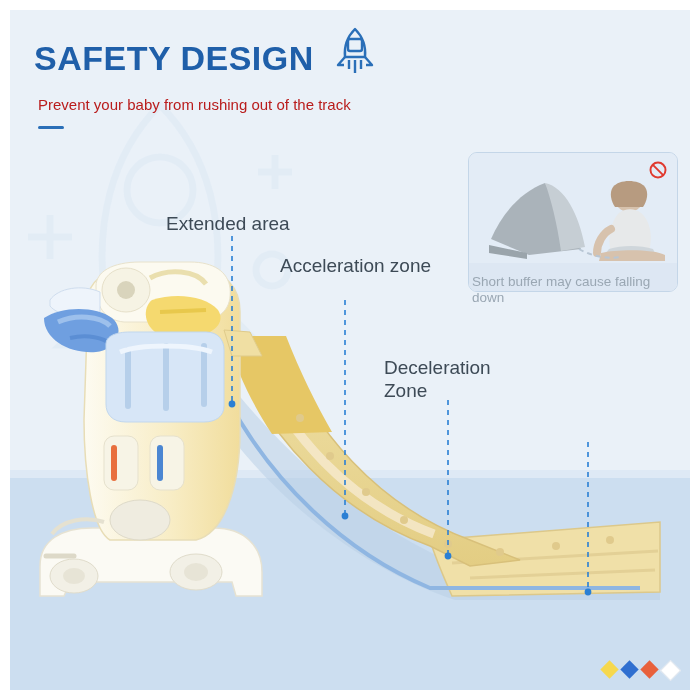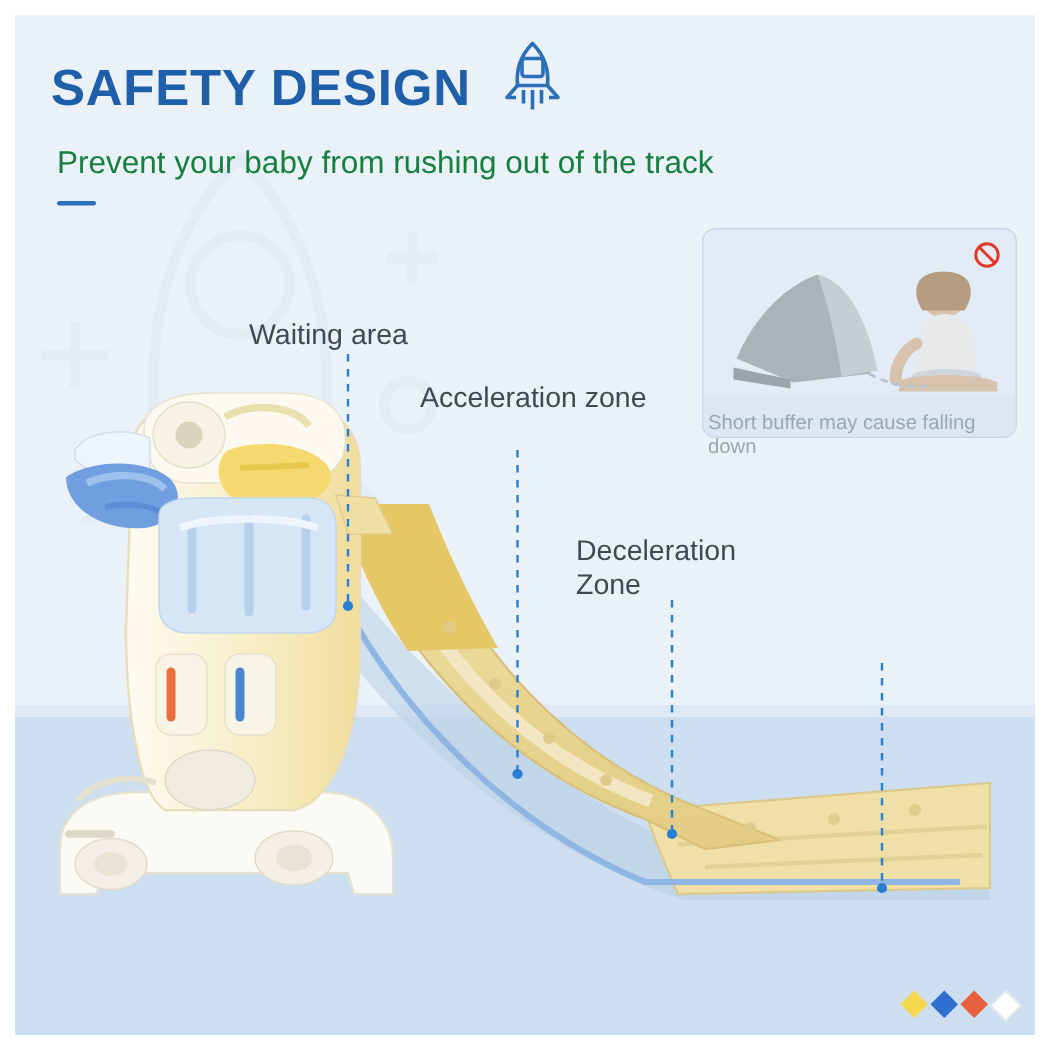--- a/index.html
+++ b/index.html
@@ -31,21 +31,21 @@
 
   
   .header{position:absolute;left:34px;top:30px;width:640px;z-index:20;}
   .title{
     font-size:34px;font-weight:bold;letter-spacing:.5px;
     color:#1f5fa9;margin:0;line-height:40px;
     display:inline-block;vertical-align:middle;
   }
   .rocket-badge{display:inline-block;vertical-align:middle;margin-left:14px;position:relative;top:-4px;}
   .subtitle{
-    font-size:21px;color:#15803d;margin:10px 0 0 4px;font-weight:normal;
+    font-size:15px;color:#b91c1c;margin:10px 0 0 4px;font-weight:normal;
   }
   .rule{width:26px;height:3px;background:#2a6fb8;margin:13px 0 0 4px;border-radius:2px;}
 
   
   .inset{
     position:absolute;left:468px;top:152px;width:208px;height:138px;
     background:#e3ecf6;border:1px solid #c4d6e8;border-radius:9px;
     z-index:22;overflow:hidden;
   }
   .inset-caption{
@@ -230,21 +230,21 @@
       <path d="M588 442 L588 592"></path>
     </g>
     <g fill="#2a7fd4">
       <circle cx="232" cy="404" r="3.4"></circle>
       <circle cx="345" cy="516" r="3.4"></circle>
       <circle cx="448" cy="556" r="3.4"></circle>
       <circle cx="588" cy="592" r="3.4"></circle>
     </g>
   </svg>
 
-  <div class="lbl lbl-wait">Waiting area</div>
+  <div class="lbl lbl-wait">Extended area</div>
   <div class="lbl lbl-accel">Acceleration zone</div>
   <div class="lbl lbl-decel">Deceleration Zone</div>
 
   <div class="dots">
     <div class="dot" style="background:#f6d84e"></div>
     <div class="dot" style="background:#2f6fd0"></div>
     <div class="dot" style="background:#e8613c"></div>
     <div class="dot" style="background:#ffffff;border:1px solid #dfe6ee"></div>
   </div>
 

